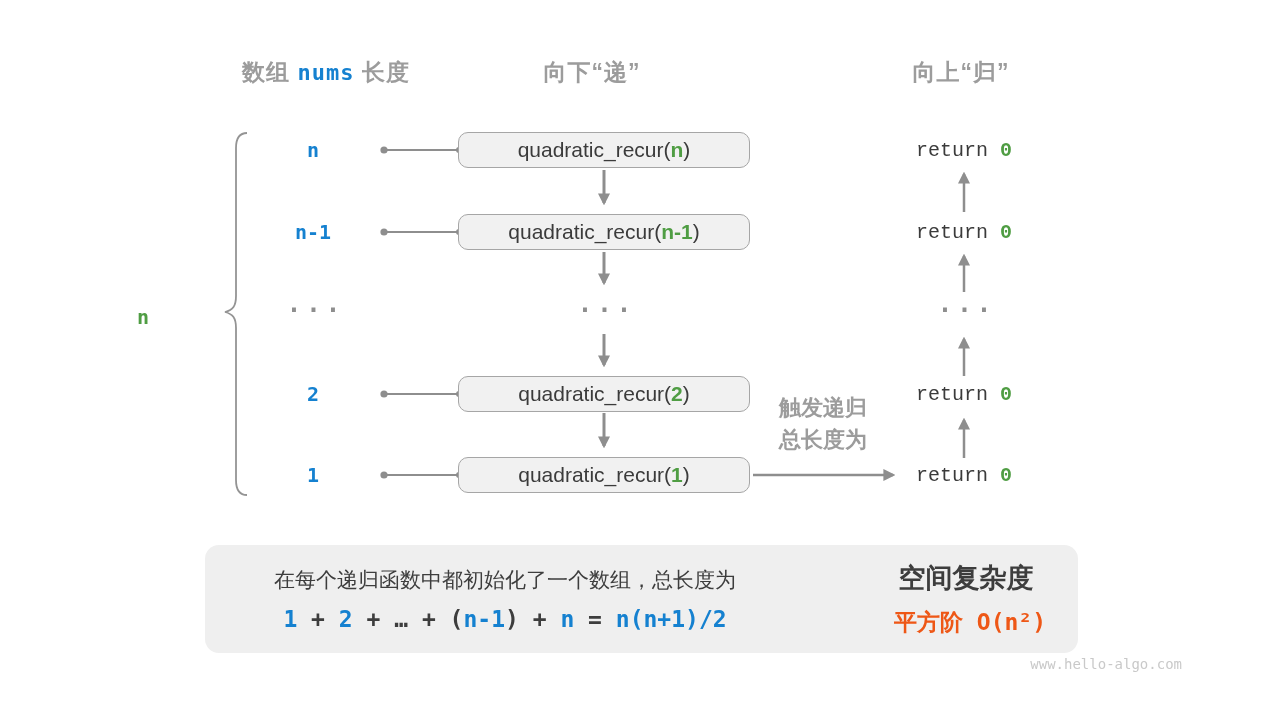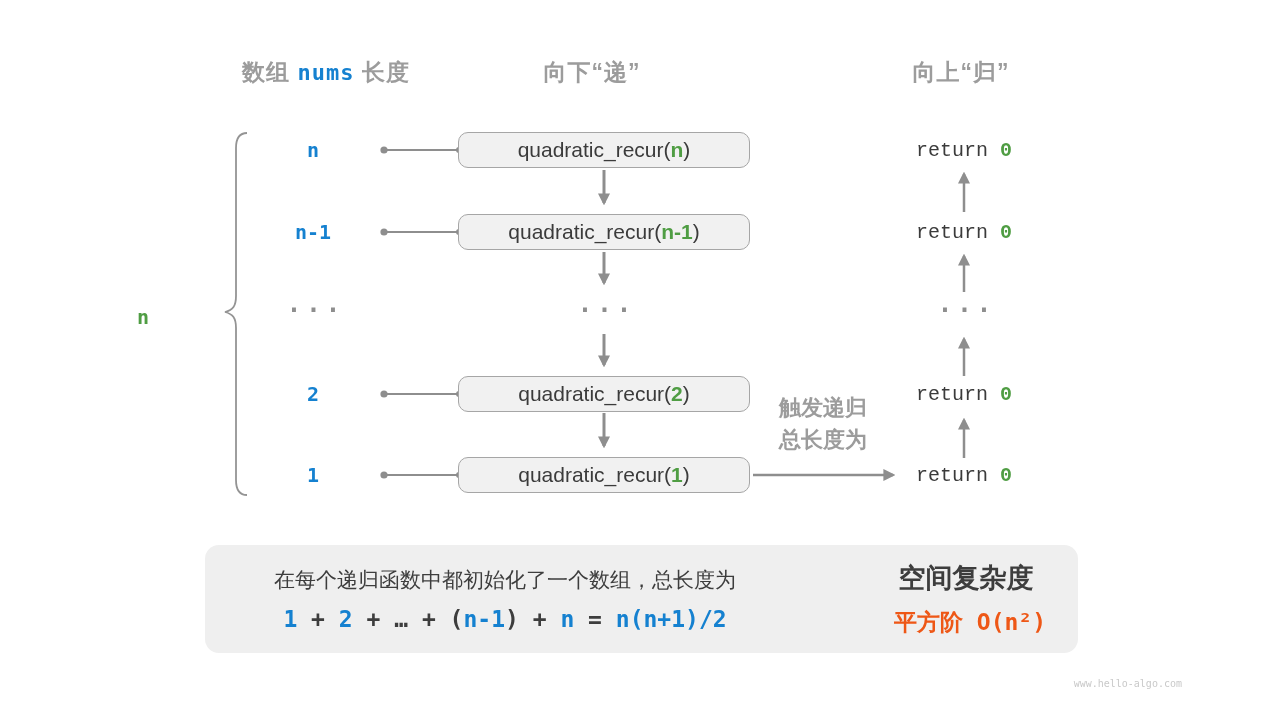--- a/index.html
+++ b/index.html
@@ -50,22 +50,22 @@
     display:flex;flex-direction:column;align-items:center;justify-content:center;gap:12px;}
   .sum-line1{font-size:21px;color:var(--dark_text,#3d3d3d);white-space:nowrap;}
   .sum-formula{font-family:"DejaVu Sans Mono","Liberation Mono",monospace;
     font-size:23px;font-weight:bold;white-space:nowrap;}
   .sum-right{left:868px;top:545px;width:196px;height:108px;
     display:flex;flex-direction:column;align-items:center;justify-content:center;gap:11px;}
   .sum-title{font-size:27px;font-weight:bold;color:var(--dark_text,#3d3d3d);white-space:nowrap;}
   .sum-value{font-size:23px;font-weight:bold;color:var(--orange,#ee5716);white-space:nowrap;
     font-family:"DejaVu Sans Mono","Liberation Mono",monospace;margin-left:8px;}
 
-  .watermark{right:46px;top:678px;font-family:"DejaVu Sans Mono","Liberation Mono",monospace;
-    font-size:10px;color:var(--watermark,#c9c9c9);}
+  .watermark{right:46px;top:656px;font-family:"DejaVu Sans Mono","Liberation Mono",monospace;
+    font-size:14px;color:var(--watermark,#c9c9c9);}
 </style>
 </head>
 <body>
 
 <div class="stage">
 
   <svg class="overlay" viewBox="0 0 1280 720">
     <defs>
       <marker id="ah" viewBox="0 0 10 10" refX="8" refY="5" markerWidth="12" markerHeight="12" markerUnits="userSpaceOnUse" orient="auto-start-reverse">
         <path d="M0,0 L10,5 L0,10 z" fill="#8e8e8e"></path>

